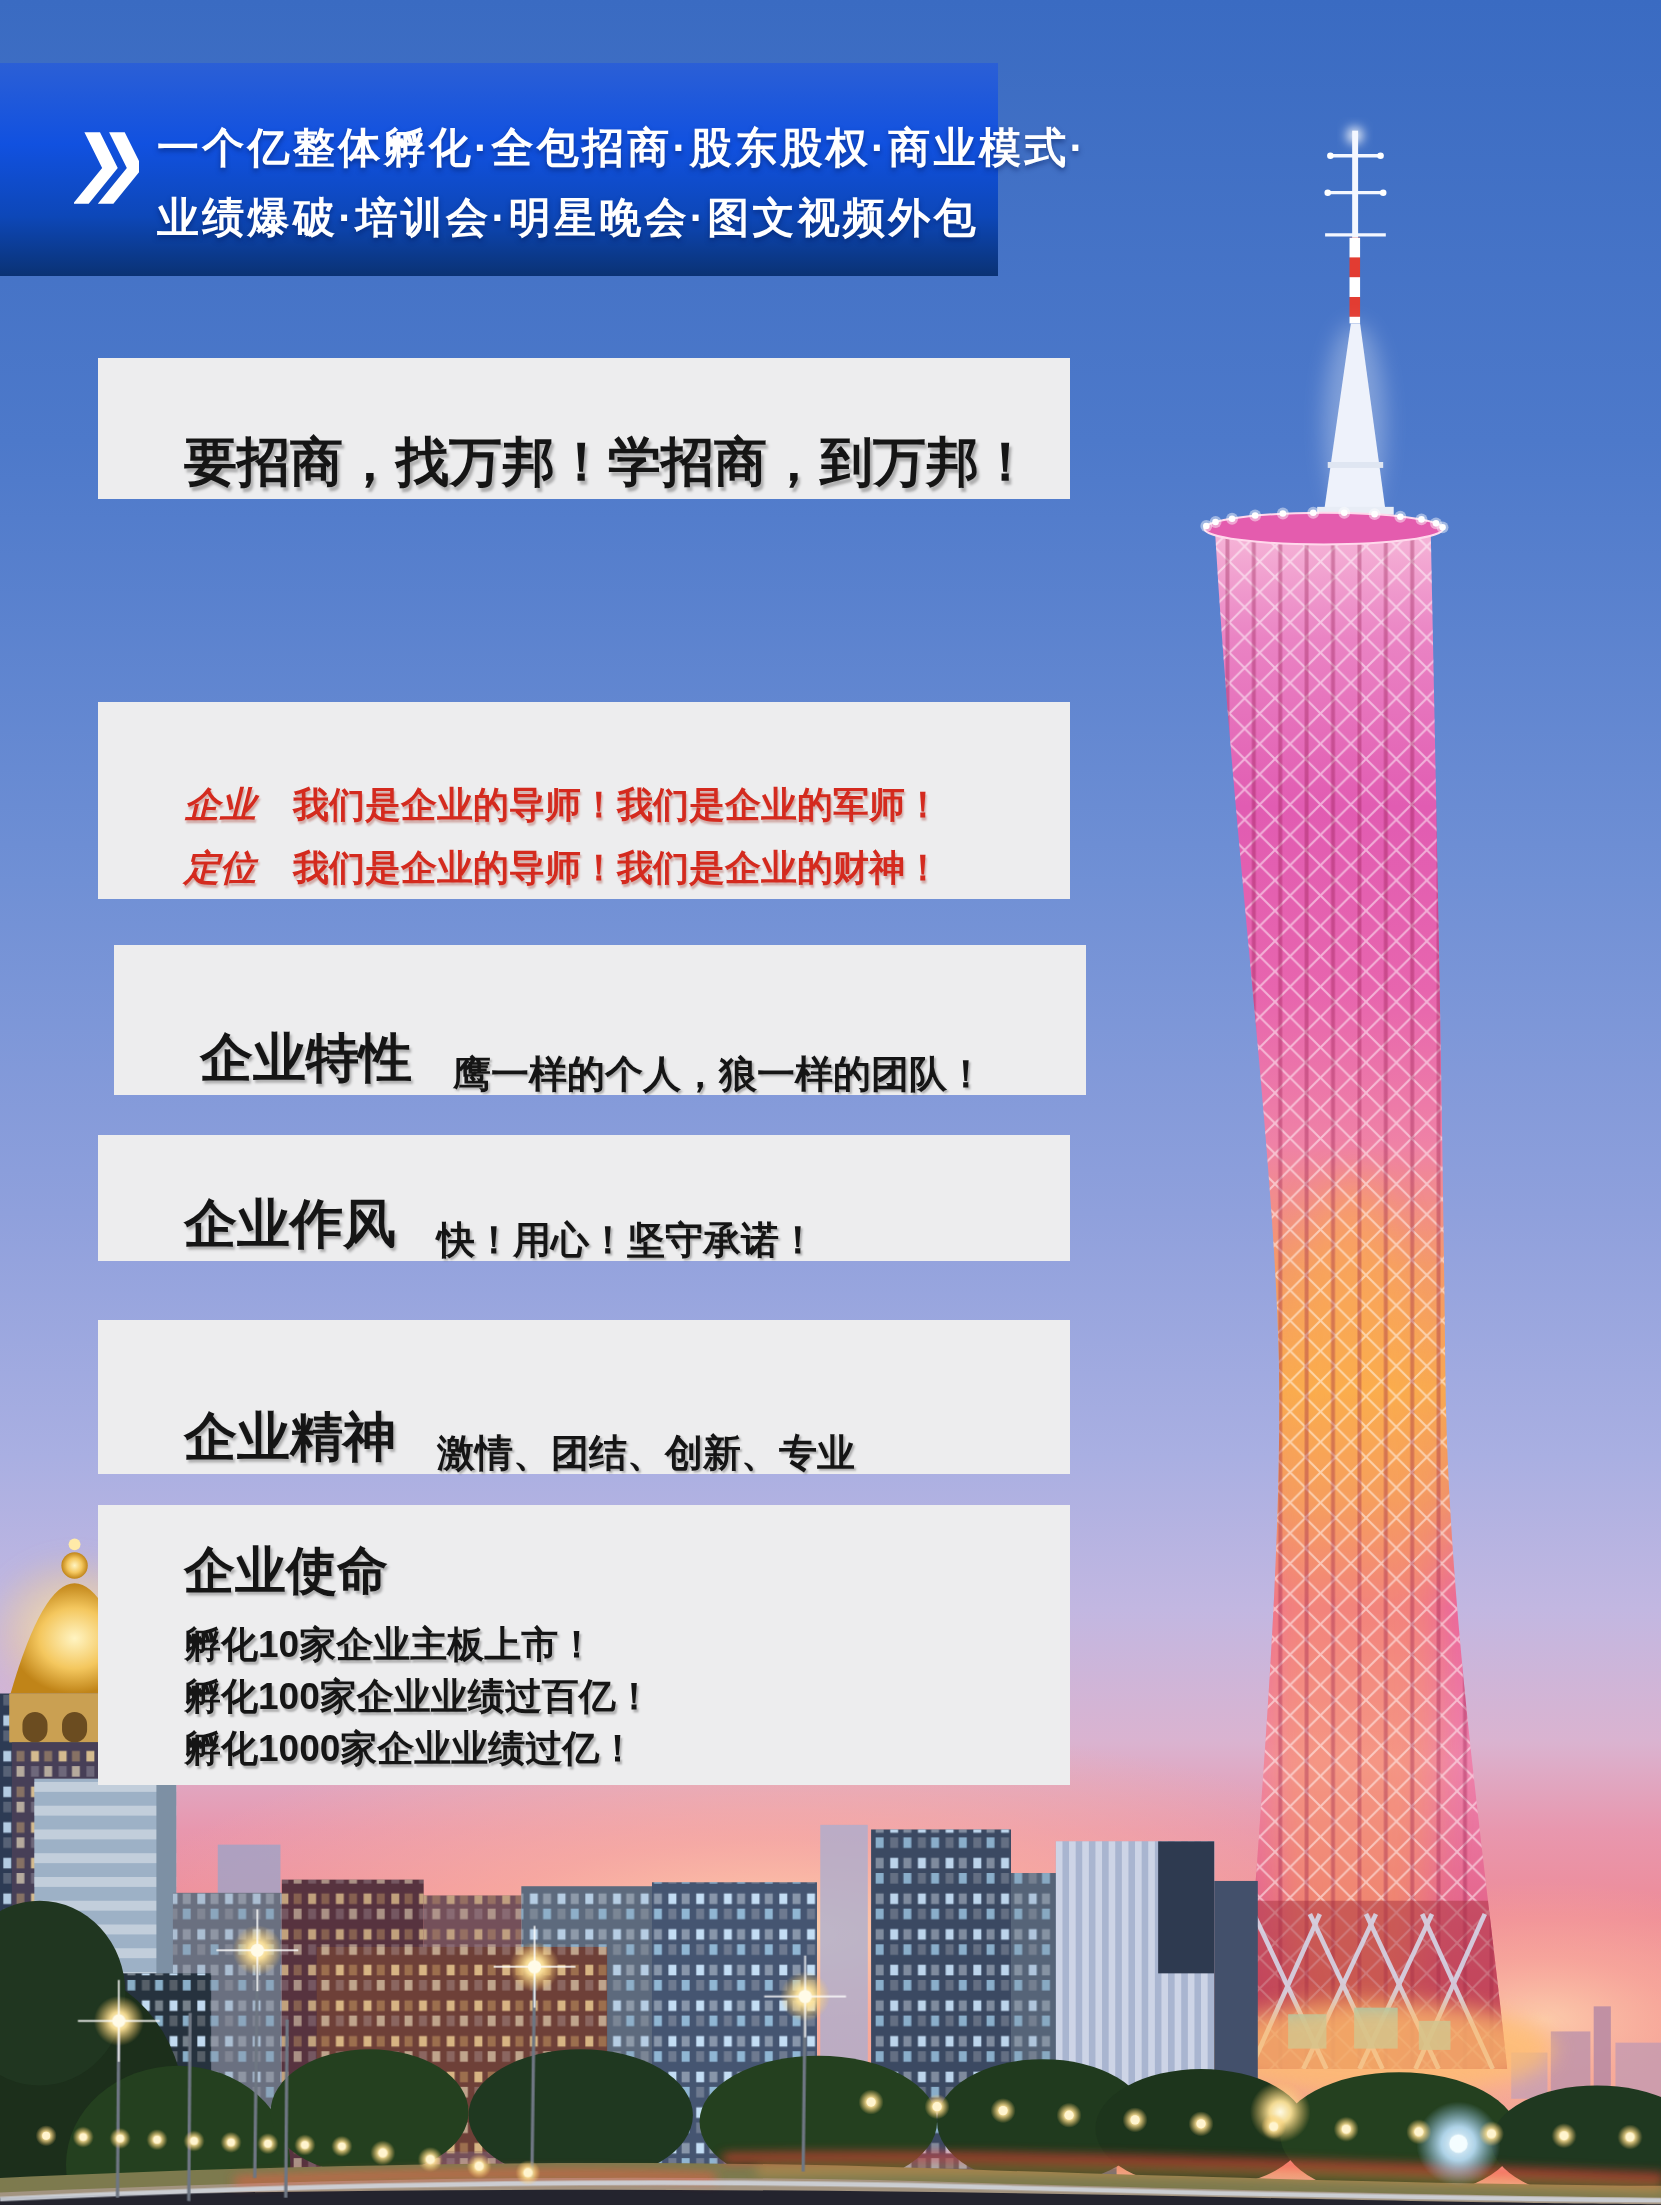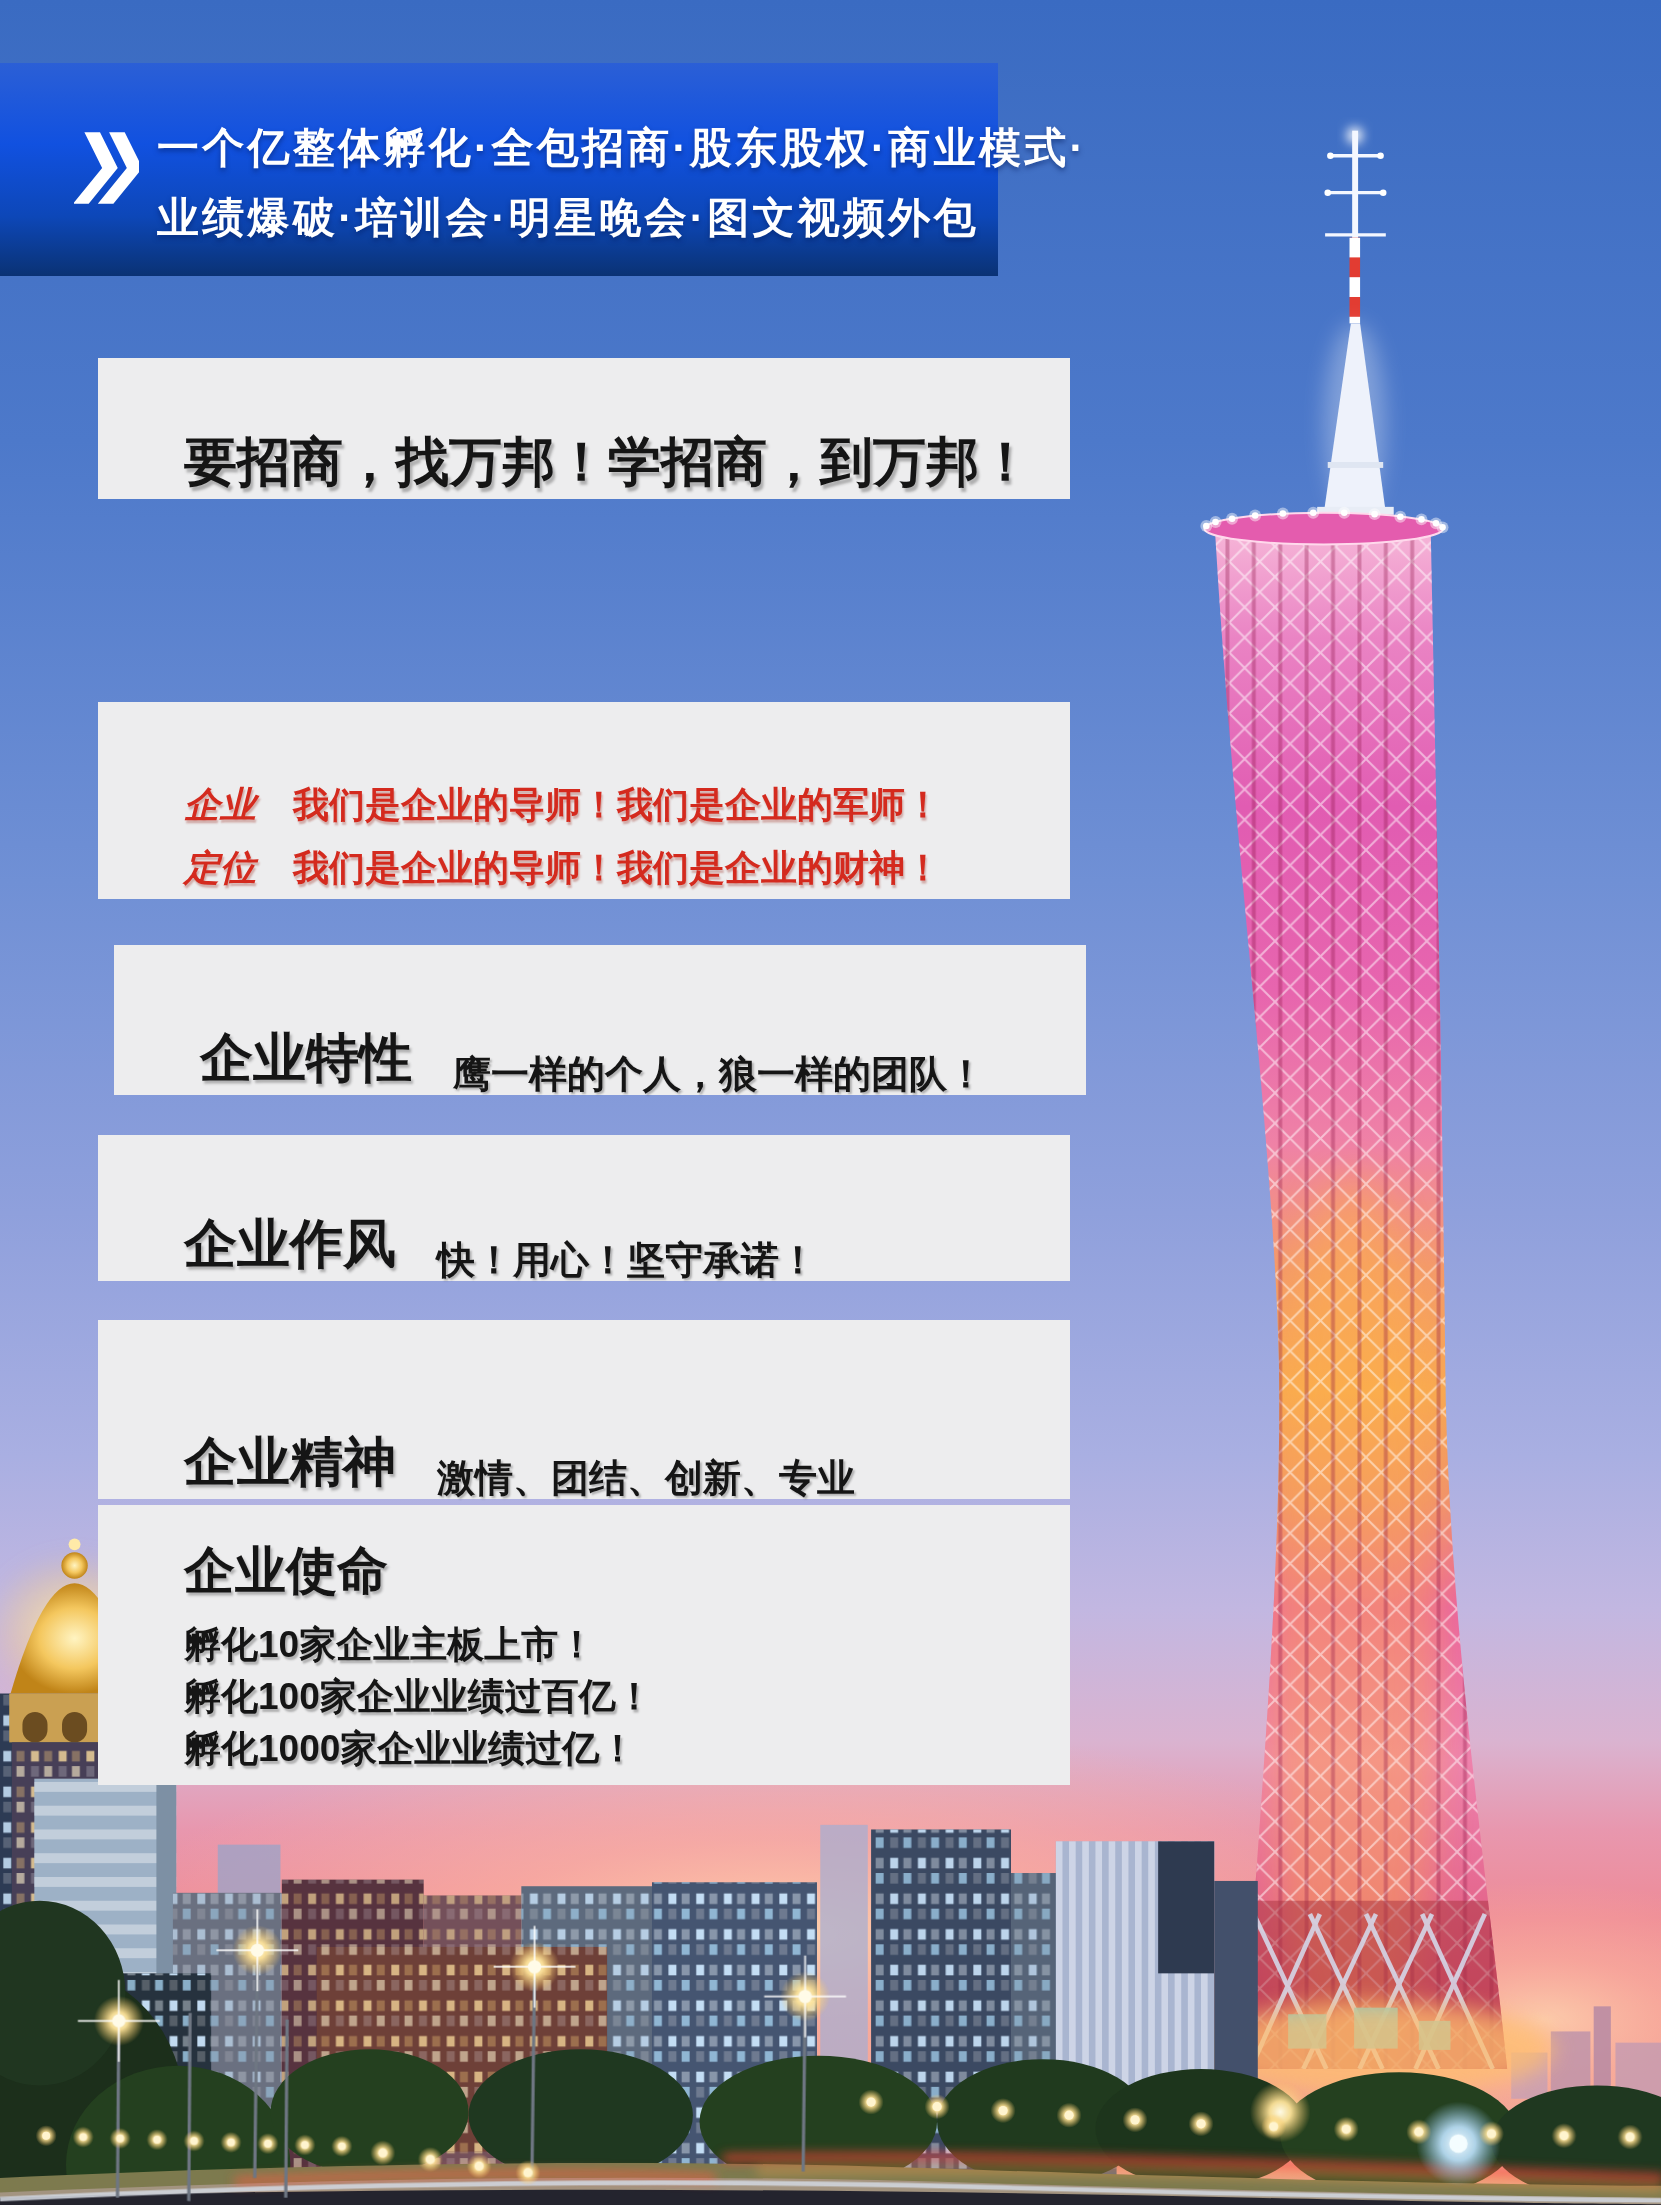--- a/index.html
+++ b/index.html
@@ -31,22 +31,22 @@
   .box .sub{font-size:38px;margin-left:41px;transform:translateY(4.6px);text-shadow:2px 2.6px 2px rgba(40,40,40,.3);}
   .rowc{display:flex;align-items:flex-end;padding-left:86px;box-sizing:border-box;}
 
   .box1{top:358px;height:141px;}
   .box1 .slogan{font-size:53px;text-shadow:2.6px 4px 2.6px rgba(40,40,40,.32);}
   .box2{top:531px;height:135px;}
   .box3{top:702px;height:197px;color:#d42a1e;}
   .box3 .poslabel{font-size:36px;line-height:63px;text-align:center;text-shadow:1.3px 2.6px 2px rgba(150,30,20,.32);font-style:italic;}
   .box3 .poslines{font-size:36px;line-height:63px;margin-left:37px;text-shadow:1.3px 2.6px 2px rgba(150,30,20,.32);}
   .box4{top:945px;height:150px;margin-left:16px;}
-  .box5{top:1135px;height:146px;}
-  .box6{top:1320px;height:179px;}
+  .box5{top:1135px;height:126px;}
+  .box6{top:1320px;height:154px;}
   .box7{top:1505px;height:280px;padding:30px 0 0 86px;box-sizing:border-box;}
   .box7 .mtitle{font-size:51px;line-height:71px;text-shadow:2px 3.3px 2.6px rgba(40,40,40,.32);}
   .box7 .mlines{margin-top:13.2px;font-size:37px;line-height:52px;text-shadow:2px 2.6px 2px rgba(40,40,40,.3);}
 </style>
 </head>
 <body>
 
 <div id="page">
 
   <svg id="scene" viewBox="0 0 2517 3341" preserveAspectRatio="none" aria-hidden="true">

